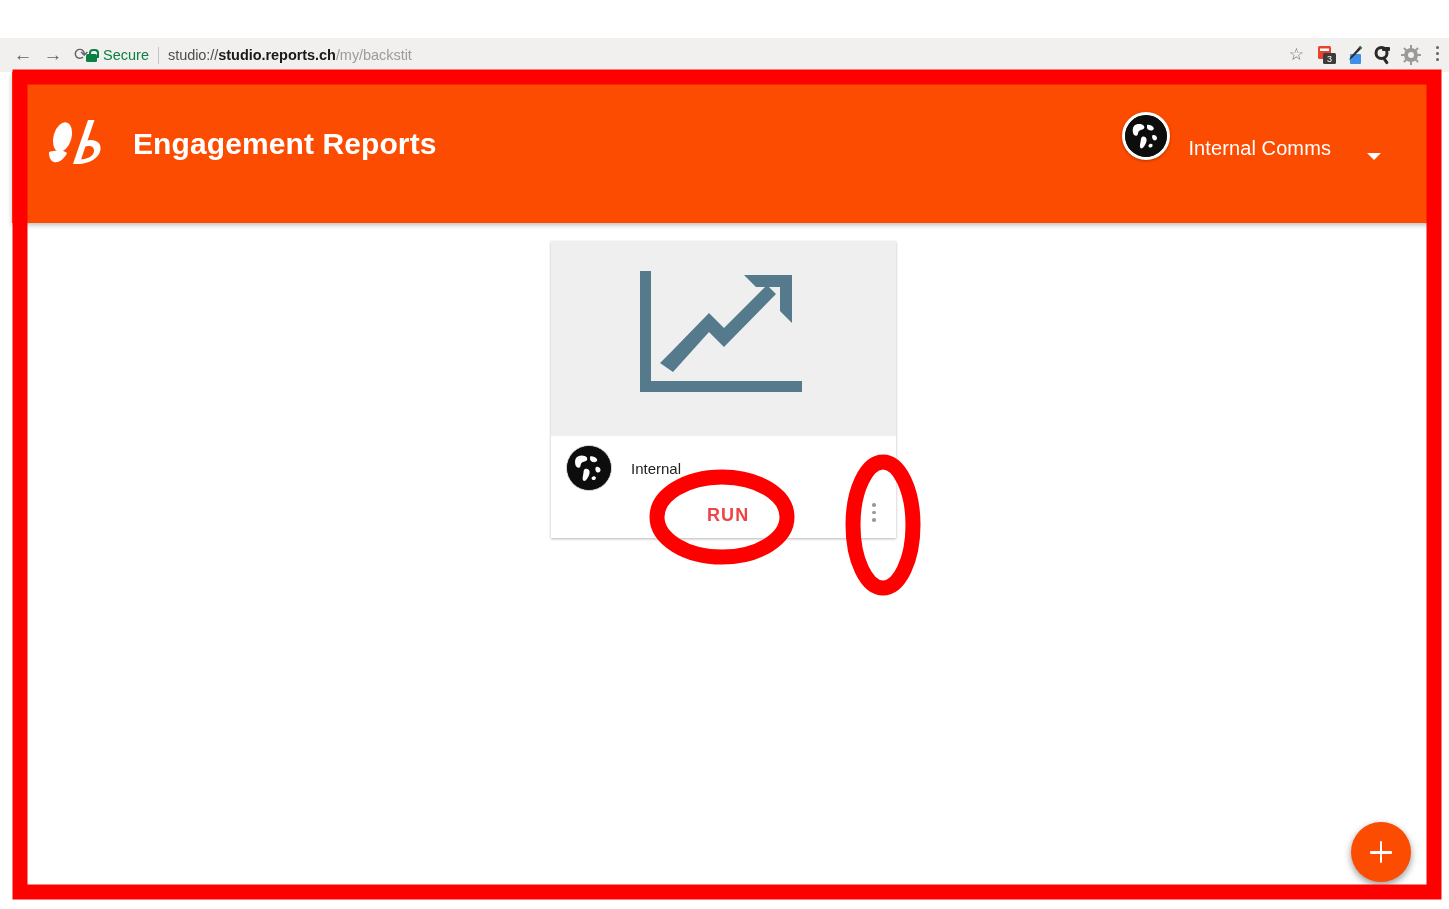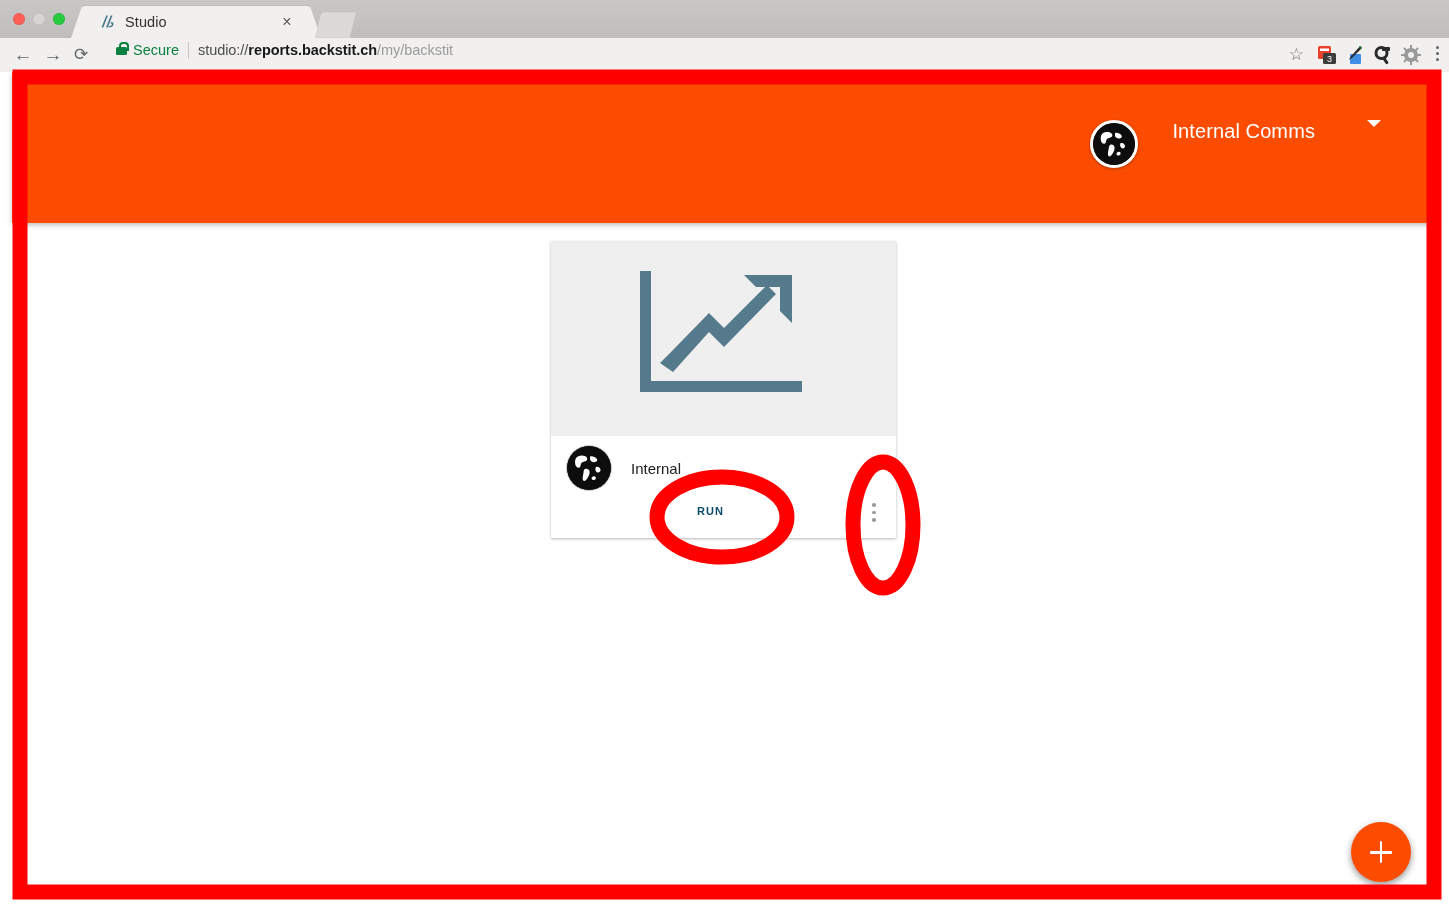--- a/index.html
+++ b/index.html
@@ -123,24 +123,24 @@
     font-size: 19px;
     line-height: 22px;
     text-align: center;
   }
   .nav-back { left: 12px; }
   .nav-fwd { left: 42px; }
   .nav-reload { left: 70px; font-size: 17px; }
 
   .omnibox {
     position: absolute;
-    left: 116px; top: 4px;
+    left: 86px; top: 4px;
     width: 1175px; height: 26px;
     display: flex;
-    align-items: flex-start;
+    align-items: center;
   }
   .lock {
     width: 11px; height: 13px;
     position: relative;
     flex: 0 0 auto;
     margin-right: 6px;
   }
   .lock-body {
     position: absolute;
     left: 0; bottom: 0;
@@ -240,24 +240,23 @@
     margin-left: 28px;
     color: #ffffff;
     font-size: 30px;
     font-weight: bold;
     letter-spacing: .1px;
     white-space: nowrap;
   }
 
   .org-switcher {
     position: absolute;
-    right: 56px; top: 48px;
+    right: 56px; top: 40px;
     display: flex;
-    align-items: flex-start;
-    gap: 16px;
+    align-items: flex-end;
   }
   .org-avatar {
     width: 48px; height: 48px;
     border-radius: 50%;
     background: #1a1a1a;
     border: 3px solid #ffffff;
     box-sizing: border-box;
     flex: 0 0 auto;
     overflow: hidden;
     position: relative;
@@ -321,25 +320,25 @@
     white-space: nowrap;
   }
   .card-actions {
     position: absolute;
     left: 0; bottom: 0;
     width: 345px;
     height: 47px;
   }
   .run-btn {
     position: absolute;
-    left: 138px; top: 8px;
-    font-size: 11px;
+    left: 148px; top: 8px;
+    font-size: 18px;
     font-weight: bold;
     letter-spacing: 1.1px;
-    color: #0c4a6e;
+    color: #ef4444;
     background: transparent;
     border: none;
     padding: 6px 8px;
     cursor: pointer;
     font-family: "Liberation Sans", sans-serif;
   }
   .card-kebab {
     position: absolute;
     right: 8px; top: 10px;
     width: 24px; height: 24px;
@@ -379,55 +378,34 @@
     width: 1449px; height: 909px;
     pointer-events: none;
     z-index: 50;
   }
 </style>
 </head>
 <body>
 
 <div class="browser">
 
-  <div class="tabstrip">
-    <div class="traffic">
-      <span class="light red"></span>
-      <span class="light yellow"></span>
-      <span class="light green"></span>
-    </div>
-
-    <div class="tab">
-      <span class="tab-fav">
-        <svg width="17" height="16" viewBox="0 0 17 16">
-          <path d="M2.5 13.5 L7.2 1.6 L9.0 1.6 L4.3 13.5 Z" fill="#4a7a8c"></path>
-          <path d="M7.0 13.5 L11.7 1.6 L13.5 1.6 L8.8 13.5 Z" fill="#4a7a8c"></path>
-          <path d="M9.6 13.5 C12.8 13.5 14.6 11.9 14.6 10.0 C14.6 8.6 13.5 7.9 12.2 7.9 L11.4 9.4 C12.3 9.4 12.9 9.7 12.9 10.3 C12.9 11.3 11.7 12.1 9.9 12.1 Z" fill="#4a7a8c"></path>
-        </svg>
-      </span>
-      <span class="tab-title">Studio</span>
-      <span class="tab-close">×</span>
-    </div>
-
-    <div class="tab-ghost"></div>
-  </div>
 
   <div class="toolbar">
     <span class="nav-btn nav-back">←</span>
     <span class="nav-btn nav-fwd">→</span>
     <span class="nav-btn nav-reload">⟳</span>
 
     <div class="omnibox">
       <span class="lock">
         <span class="lock-shackle"></span>
         <span class="lock-body"></span>
       </span>
       <span class="secure-label">Secure</span>
       <span class="omni-sep"></span>
-      <span class="url"><span class="scheme">studio://</span><span class="host">reports.backstit.ch</span><span class="path">/my/backstit</span></span>
+      <span class="url"><span class="scheme">studio://</span><span class="host">studio.reports.ch</span><span class="path">/my/backstit</span></span>
     </div>
 
     <span class="star">☆</span>
 
     <span class="ext ext1">
       <svg width="20" height="20" viewBox="0 0 20 20">
         <rect x="1" y="1" width="13" height="13" rx="1.5" fill="#e8412c"></rect>
         <rect x="3" y="3.5" width="9" height="2.5" fill="#ffffff"></rect>
         <rect x="6" y="8" width="13" height="11" rx="1.5" fill="#3b3b3b"></rect>
         <text x="12.5" y="17" font-size="9" fill="#ffffff" font-family="Liberation Sans, sans-serif" text-anchor="middle">3</text>
@@ -463,20 +441,33 @@
     <span class="chrome-menu">
       <i></i>
         <i></i>
         <i></i>
     </span>
   </div>
 
   <div class="viewport">
 
     <div class="app-header">
+      <div class="brand">
+        <span class="brand-logo">
+          <svg width="60" height="56" viewBox="0 0 60 56">
+            <g fill="#ffffff">
+              <ellipse cx="17.5" cy="21" rx="9" ry="15" transform="rotate(16 17.5 21)"></ellipse>
+              <path d="M4 36 C4 36 16 32 22 37 C22 37 17 48 9 46 C3.5 44.6 4 36 4 36 Z"></path>
+              <path d="M28 48 L43 4 L49.5 4 L34.5 48 Z"></path>
+              <path d="M33 48 C45 48 54.5 41.5 55.5 33.5 C56.3 27.5 51.8 24 46 24 C42.5 24 39.5 25.3 37.5 27 L35.5 33.5 C37.5 31.3 40.5 30 43.5 30 C47.3 30 49.5 32 49 35.5 C48.2 40.8 41.5 43.5 34.5 43.5 Z"></path>
+            </g>
+          </svg>
+        </span>
+        <span class="brand-title">Engagement Reports</span>
+      </div>
 
       <div class="org-switcher">
         <span class="org-avatar">
           <svg width="42" height="42" viewBox="0 0 42 42">
             <circle cx="21" cy="21" r="21" fill="#0d0d0d"></circle>
             <g fill="#ffffff">
               <path d="M9 11 C11 9 14 8.5 17 9.5 C19 10.2 20 12 19 13.5 C18 15 15.5 14.5 14 16 C12.5 17.5 13.5 19.5 12 20.5 C10.5 21.5 8.5 20 8 18 C7.5 15.5 7.5 12.5 9 11 Z"></path>
               <path d="M22 10 C24.5 9.5 27 10.5 28.5 12.5 C29.5 14 28 15.5 26 15.5 C24 15.5 22.5 14.5 22 13 Z"></path>
               <path d="M17 22 C19 21 21 22 21.5 24 C22 26.5 20.5 29 19 31.5 C18 33 16.5 34 15.5 33 C14.5 32 15 29.5 15.5 27 C16 25 15.5 23 17 22 Z"></path>
               <path d="M28 20 C30 19.5 32 21 32 23 C32 25 30 26 28.5 25 C27 24 26.5 20.5 28 20 Z"></path>

